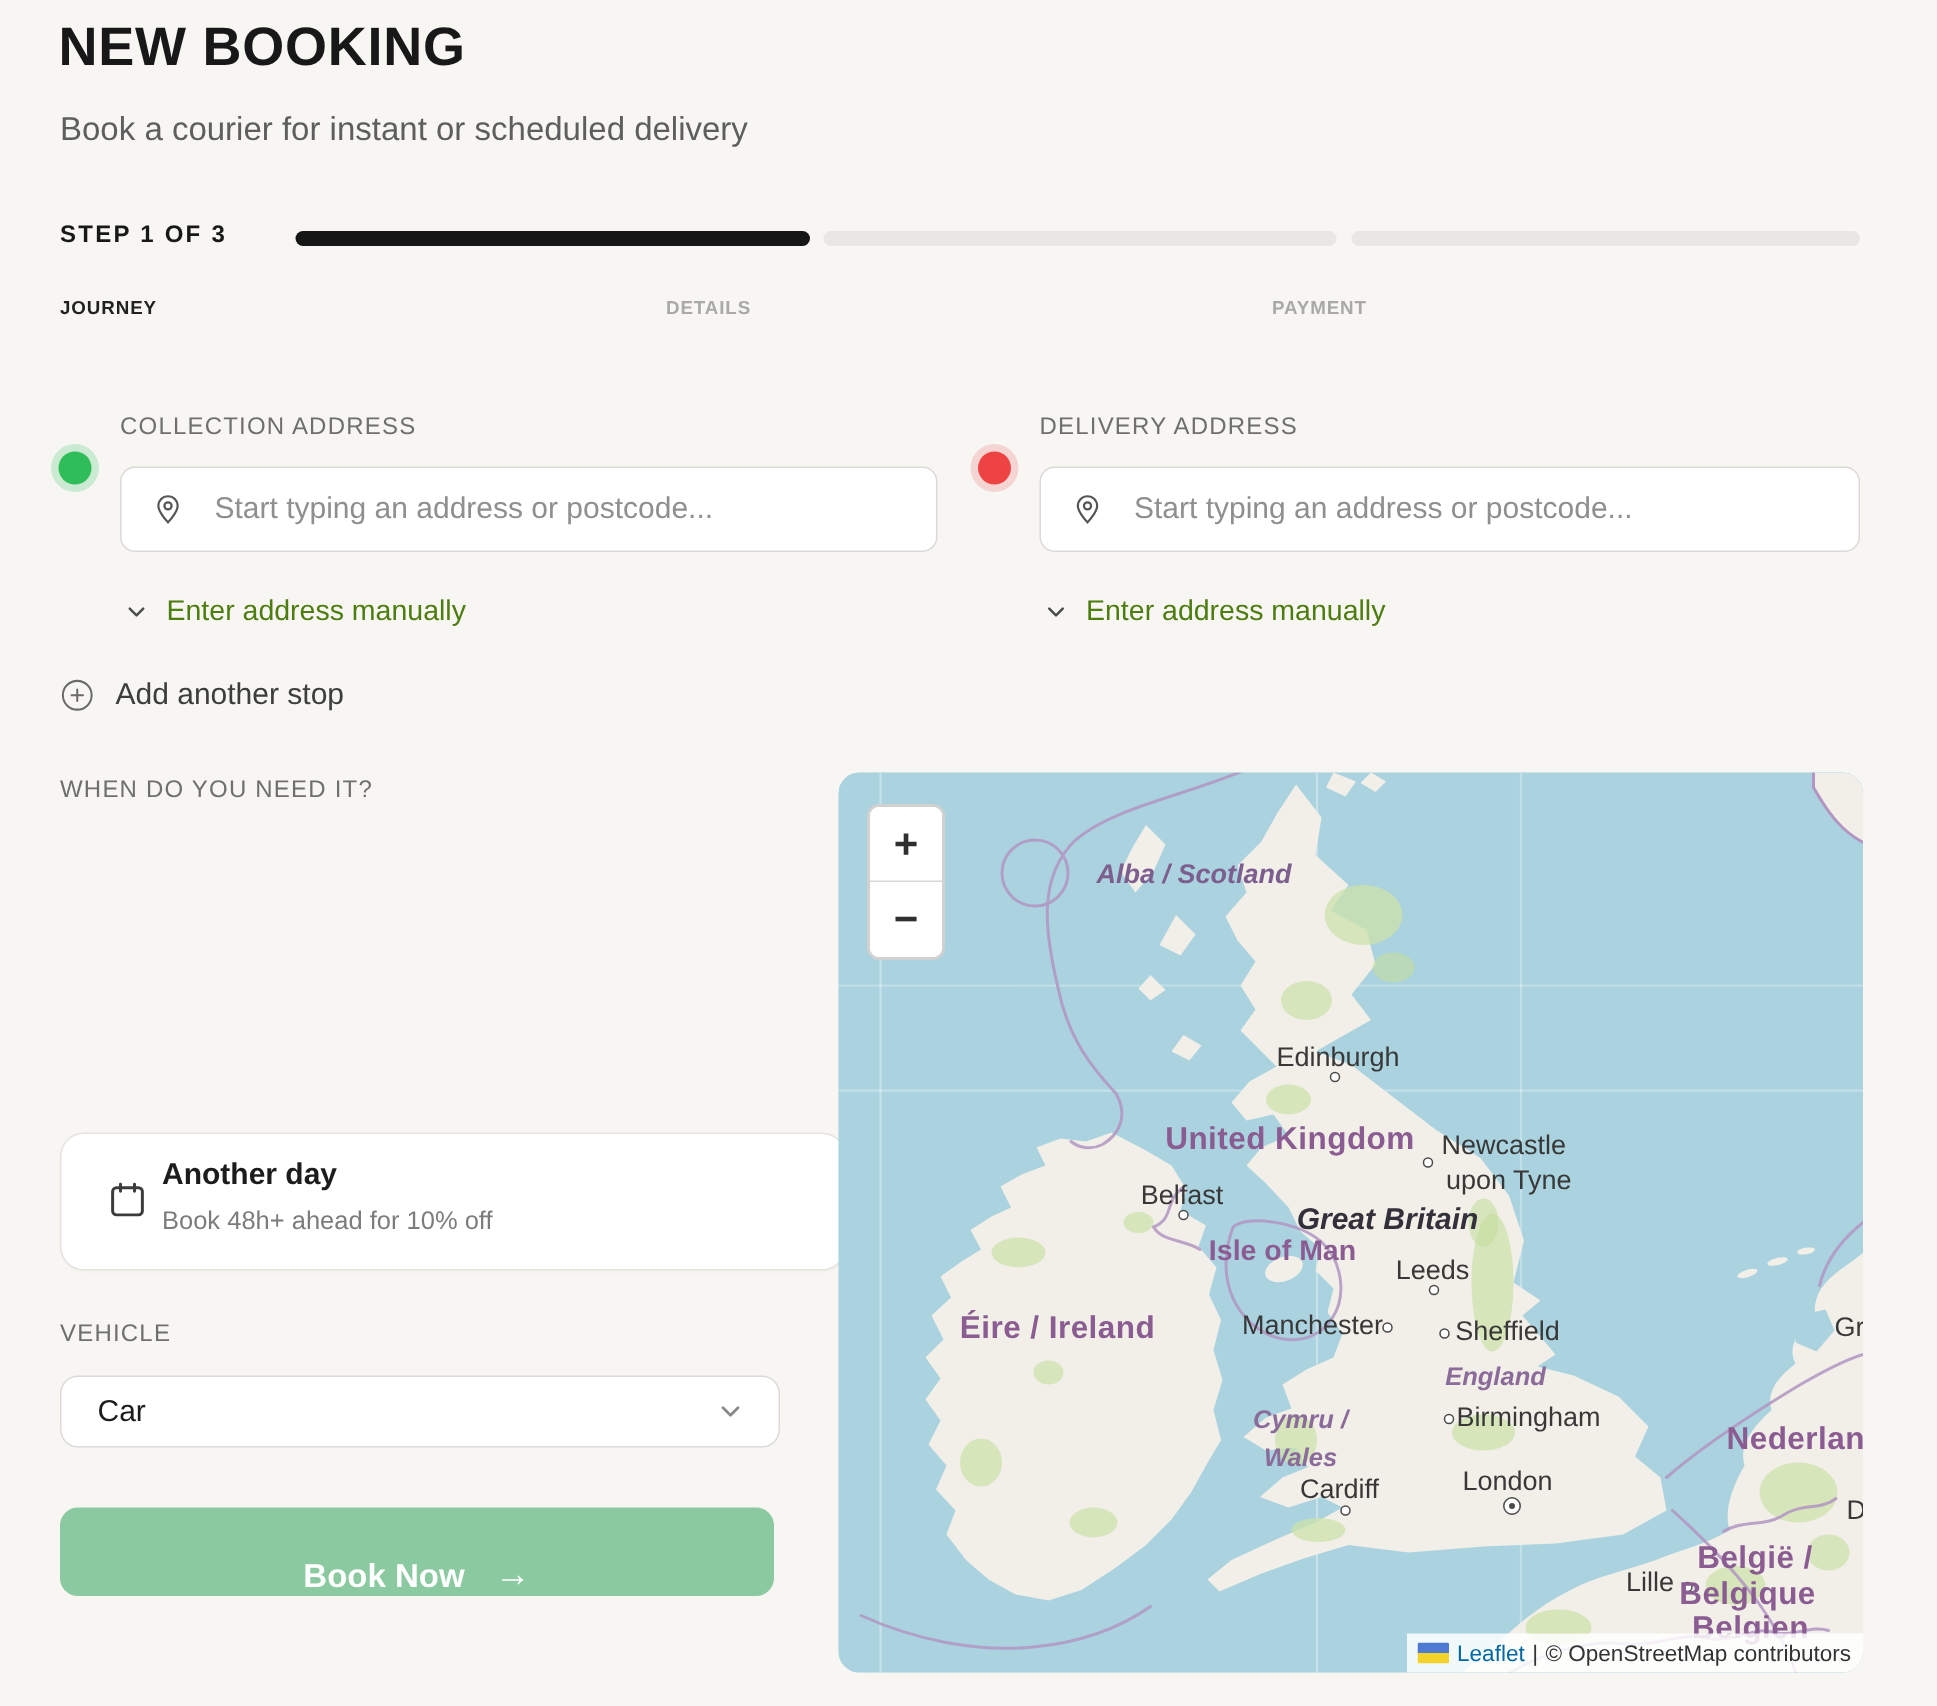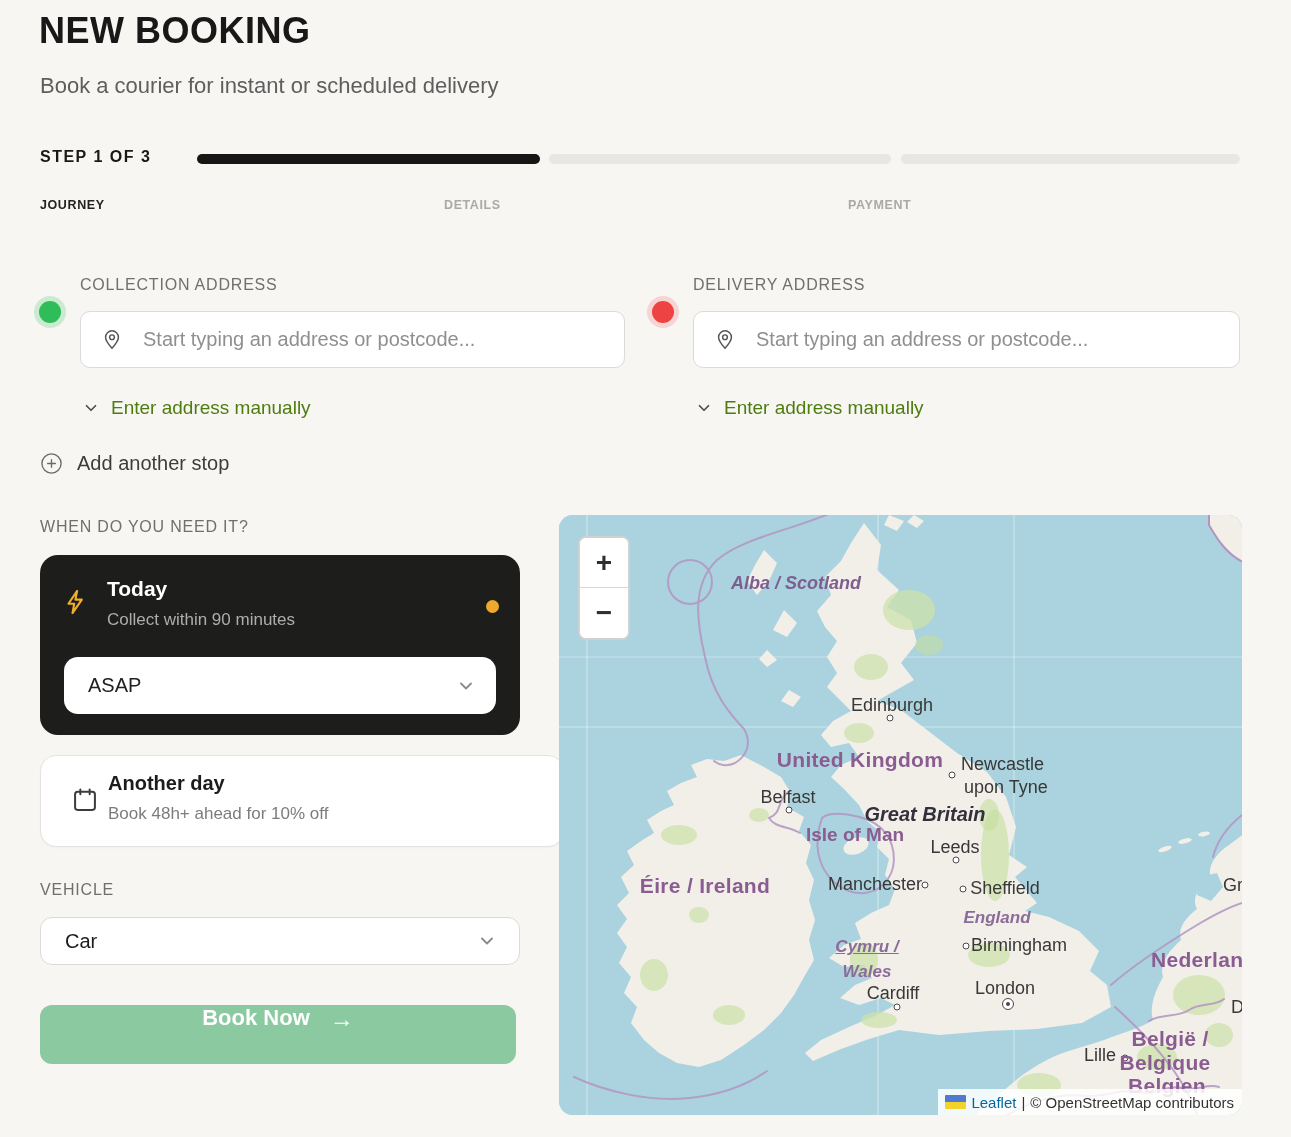--- a/index.html
+++ b/index.html
@@ -45,21 +45,21 @@
   .today-bolt { left:62px; top:590px; }
   .asap-select { left:64px; top:657px; width:432px; height:57px; background:#fff; border-radius:14px; display:flex; align-items:center; justify-content:space-between; padding:0 20px 0 24px; cursor:pointer; }
   .asap-select .sel-text { font-size:20px; color:#222; }
 
   .day-card { left:40px; top:755px; width:524px; height:92px; background:#fff; border:1px solid #e5e3df; border-radius:16px; cursor:pointer; box-shadow:0 1px 2px rgba(0,0,0,.03); }
 
   
   .vehicle-label { left:40px; top:881px; font-size:16px; color:#6f6f6f; letter-spacing:.8px; }
   .vehicle-select { left:40px; top:917px; width:480px; height:48px; background:#fff; border:1px solid #dcdad6; border-radius:12px; display:flex; align-items:center; justify-content:space-between; padding:0 22px 0 24px; cursor:pointer; }
   .vehicle-select .sel-text { font-size:20px; color:#1c1c1c; }
-  .book-btn { left:40px; top:1005px; width:476px; height:59px; background:#8bc9a0; border:none; border-radius:12px; display:flex; align-items:flex-start; justify-content:center; gap:20px; color:#fff; font-size:22px; font-weight:700; font-family:inherit; cursor:pointer; }
+  .book-btn { left:40px; top:1005px; width:476px; height:59px; background:#8bc9a0; border:none; border-radius:12px; display:flex; align-items:flex-end; justify-content:center; gap:20px; color:#fff; font-size:22px; font-weight:700; font-family:inherit; cursor:pointer; }
   .book-arrow { font-size:24px; font-weight:400; }
 
   
   .map { left:559px; top:515px; width:683px; height:600px; border-radius:14px; overflow:hidden; background:#aad3df; cursor:grab; }
   .map svg.base { position:absolute; left:0; top:0; width:100%; height:100%; }
   .zoom-ctl { position:absolute; left:19px; top:21px; width:52px; background:#fff; border:2px solid rgba(0,0,0,.18); border-radius:8px; overflow:hidden; z-index:30; }
   .zoom-btn { width:100%; height:50px; display:flex; align-items:center; justify-content:center; font-size:28px; font-weight:700; color:#2f2f2f; cursor:pointer; background:#fff; }
   .zoom-btn:first-child { border-bottom:1px solid #d8d8d8; }
   .mlabel { position:absolute; white-space:nowrap; transform:translate(-50%,-50%); z-index:10; }
   .ml-left { transform:translate(0,-50%); }
@@ -129,34 +129,20 @@
   <div class="abs add-stop">
     <svg width="23" height="23" viewBox="0 0 24 24">
         <circle cx="12" cy="12" r="10" fill="none" stroke="#6a6a6a" stroke-width="1.4"></circle>
         <path d="M12 8v8M8 12h8" stroke="#6a6a6a" stroke-width="1.4" stroke-linecap="round"></path>
       </svg>
     <span>Add another stop</span>
   </div>
 
   <div class="abs when-heading">WHEN DO YOU NEED IT?</div>
 
-  <div class="abs today-card">
-    <svg class="abs today-bolt" style="left:22px;top:33px;" width="28" height="28" viewBox="0 0 24 24">
-        <path d="M13 2.5L5.5 13.5h5l-1.5 8 8-11.5h-5.5z" fill="none" stroke="#f0ae2c" stroke-width="1.8" stroke-linejoin="round"></path>
-      </svg>
-    <div class="abs" style="left:67px;top:22px;font-size:21px;font-weight:700;color:#fff;">Today</div>
-    <div class="abs" style="left:67px;top:55px;font-size:17px;color:#adadad;">Collect within 90 minutes</div>
-    <div class="abs" style="left:446px;top:45px;width:13px;height:13px;border-radius:50%;background:#eda92d;"></div>
-    <div class="abs asap-select" style="left:24px;top:102px;">
-      <span class="sel-text">ASAP</span>
-      <svg width="20" height="20" viewBox="0 0 24 24">
-          <path d="M6 9l6 6 6-6" fill="none" stroke="#8a8a8a" stroke-width="2.2" stroke-linecap="round" stroke-linejoin="round"></path>
-        </svg>
-    </div>
-  </div>
 
   <div class="abs day-card">
     <svg class="abs" style="left:30px;top:30px;" width="28" height="28" viewBox="0 0 24 24">
         <rect x="3.5" y="5" width="17" height="15.5" rx="2.2" fill="none" stroke="#3c3c3c" stroke-width="1.7"></rect>
         <path d="M8 3v4M16 3v4" stroke="#3c3c3c" stroke-width="1.7" stroke-linecap="round"></path>
       </svg>
     <div class="abs" style="left:67px;top:16px;font-size:20px;font-weight:700;color:#1c1c1c;">Another day</div>
     <div class="abs" style="left:67px;top:48px;font-size:17px;color:#7c7c7c;">Book 48h+ ahead for 10% off</div>
   </div>
 
@@ -261,21 +247,21 @@
     <div class="mlabel m-area" style="left:366px;top:299px;">Great Britain</div>
     <div class="mlabel m-country-sm" style="left:296px;top:320px;">Isle of Man</div>
     <div class="mlabel m-city" style="left:396px;top:332px;">Leeds</div>
     <div class="m-dot" style="left:397px;top:345px;"></div>
     <div class="mlabel m-city" style="left:316px;top:369px;">Manchester</div>
     <div class="m-dot" style="left:366px;top:370px;"></div>
     <div class="mlabel m-city" style="left:446px;top:373px;">Sheffield</div>
     <div class="m-dot" style="left:404px;top:374px;"></div>
     <div class="mlabel m-country" style="left:146px;top:371px;">Éire / Ireland</div>
     <div class="mlabel m-region2" style="left:438px;top:403px;">England</div>
-    <div class="mlabel m-region2" style="left:308px;top:432px;text-decoration:underline;">Cymru /</div>
+    <div class="mlabel m-region2" style="left:308px;top:432px;">Cymru /</div>
     <div class="mlabel m-region2" style="left:308px;top:457px;">Wales</div>
     <div class="mlabel m-city" style="left:460px;top:430px;">Birmingham</div>
     <div class="m-dot" style="left:407px;top:431px;"></div>
     <div class="mlabel m-city" style="left:334px;top:478px;">Cardiff</div>
     <div class="m-dot" style="left:338px;top:492px;"></div>
     <div class="mlabel m-city" style="left:446px;top:473px;">London</div>
     <div class="m-dot-double" style="left:449px;top:489px;"></div>
     <div class="mlabel m-country ml-left" style="left:592px;top:445px;">Nederland</div>
     <div class="mlabel m-city ml-left" style="left:664px;top:370px;">Groningen</div>
     <div class="mlabel m-city ml-left" style="left:672px;top:492px;">Duisburg</div>

